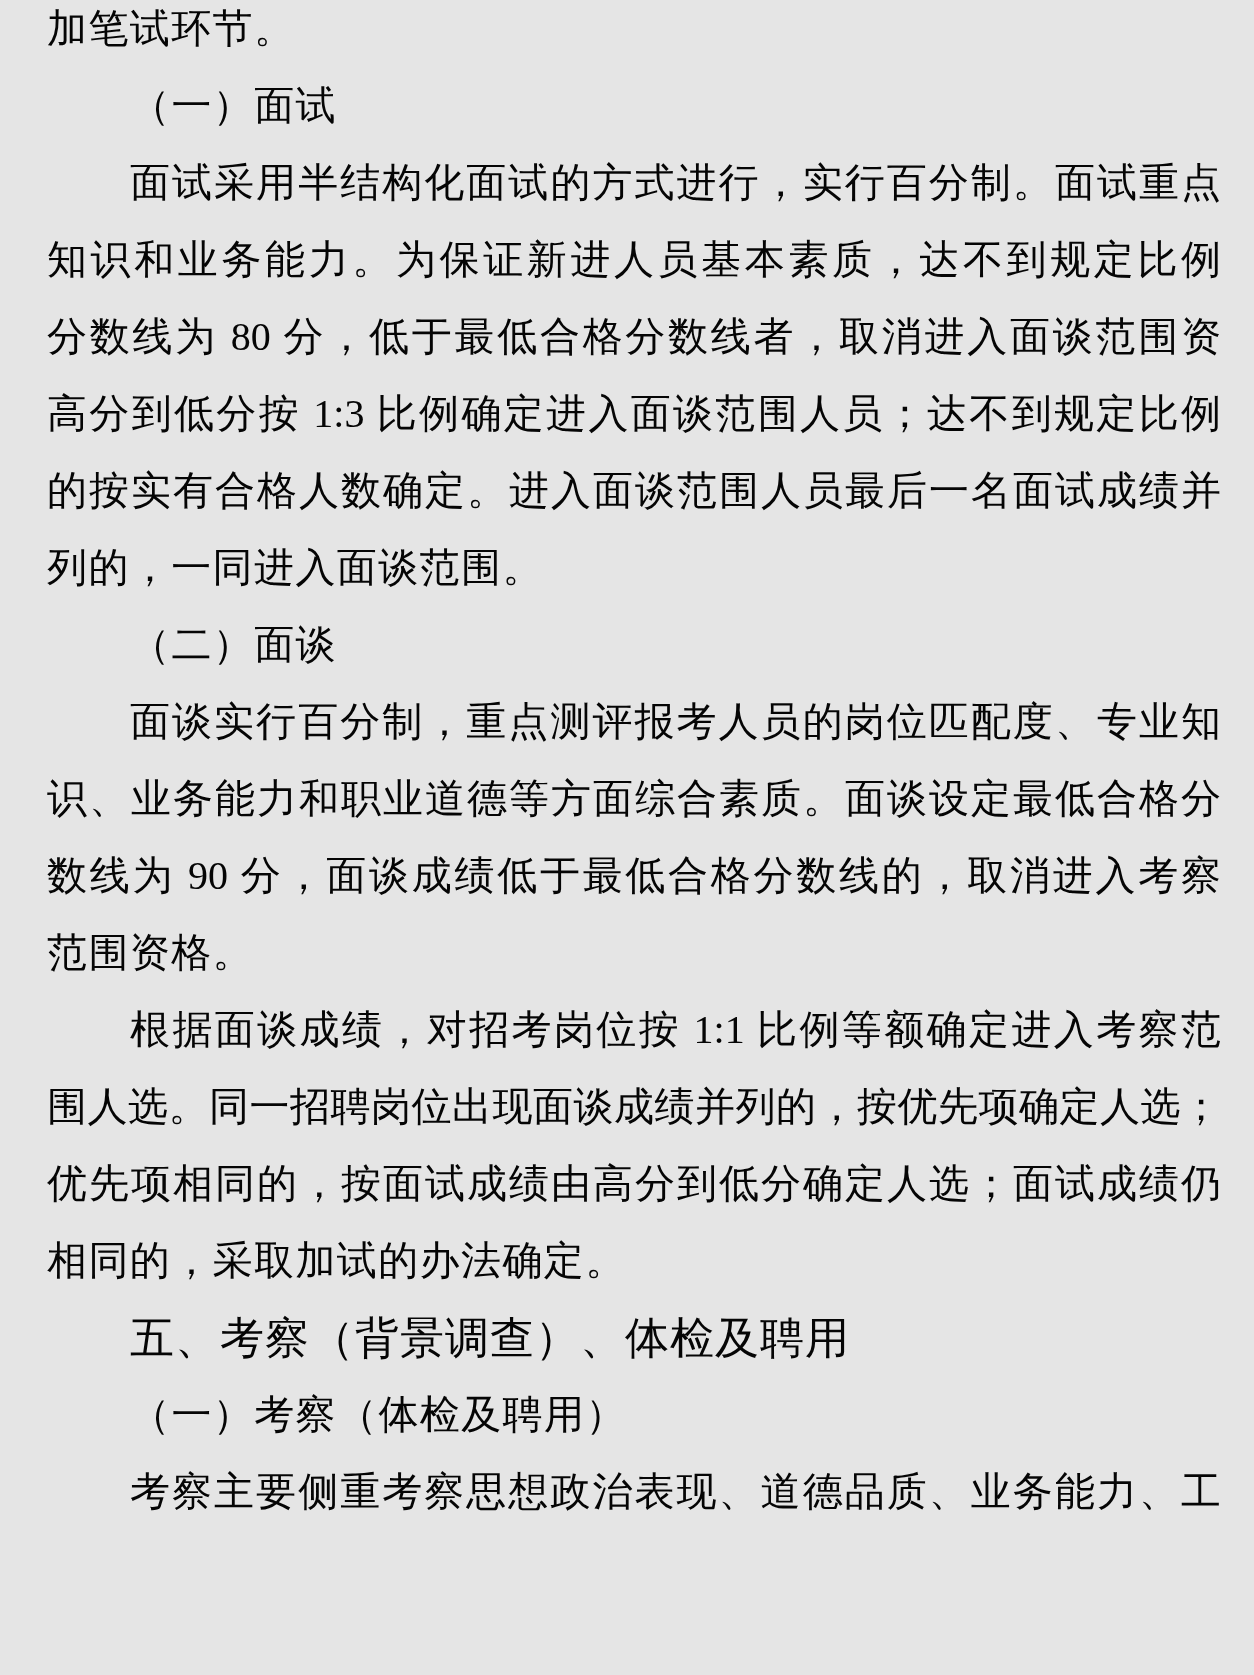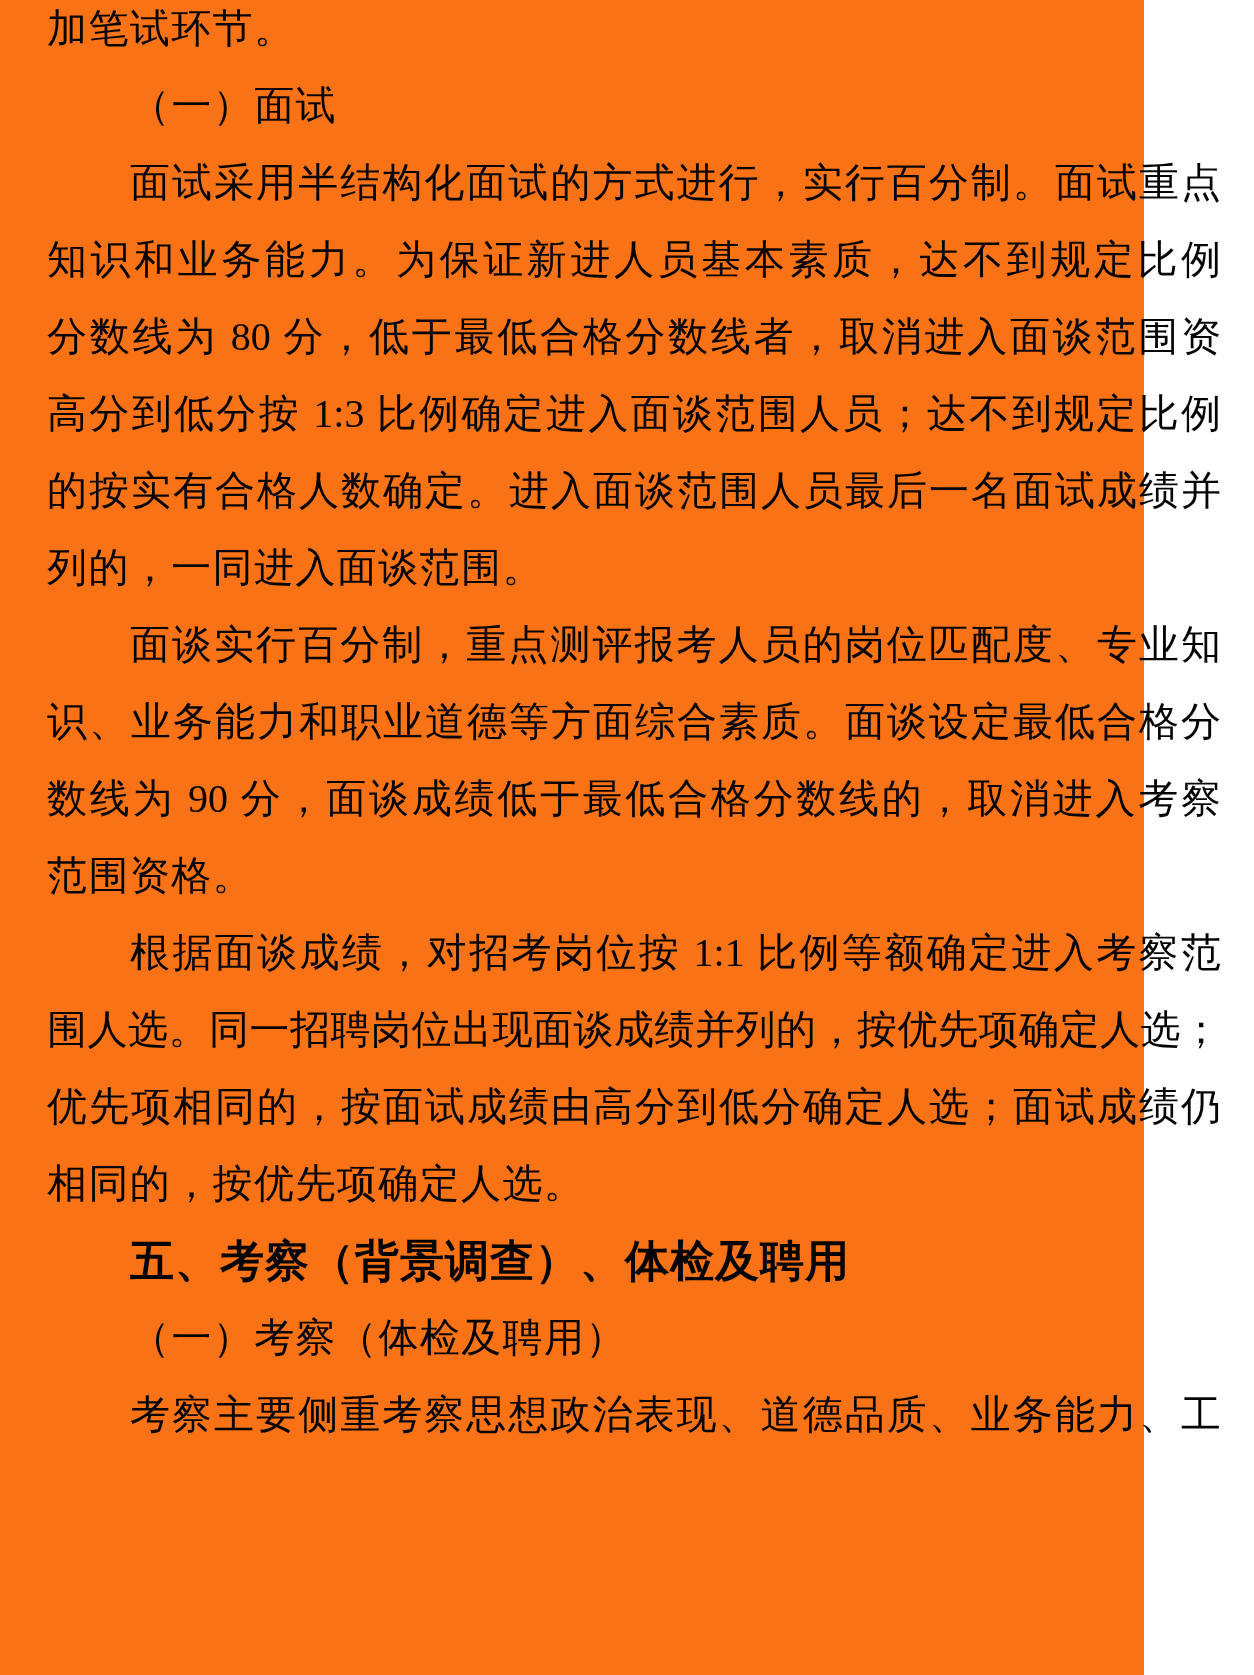--- a/index.html
+++ b/index.html
@@ -5,23 +5,23 @@
   html, body {
     margin: 0;
     padding: 0;
     background: #ffffff;
     width: 1254px;
     height: 1675px;
     overflow: hidden;
   }
   .page {
     position: relative;
-    width: 1144px;
+    width: 1254px;
     height: 1675px;
-    background: #f97316;
+    background: #e5e5e5;
     color: #050505;
     font-family: "Liberation Serif", "DejaVu Serif", serif;
   }
   .textcol {
     position: absolute;
     left: 47px;
     top: -10px;
     width: 1174px;
   }
   .line {
@@ -37,43 +37,44 @@
     letter-spacing: 0;
     text-align: justify;
     text-align-last: justify;
     text-justify: inter-character;
   }
   .line.indent {
     text-indent: 83px;
   }
   .line.h1 {
     font-family: "Liberation Sans", "DejaVu Sans", sans-serif;
-    font-weight: bold;
+    font-weight: normal;
     font-size: 44px;
     letter-spacing: 1px;
   }
 </style>
 </head>
 <body>
 
 <div class="page">
   <div class="textcol">
     <div class="line">加笔试环节。</div>
     <div class="line indent">（一）面试</div>
     <div class="line indent justify">面试采用半结构化面试的方式进行，实行百分制。面试重点</div>
     <div class="line justify">知识和业务能力。为保证新进人员基本素质，达不到规定比例</div>
     <div class="line justify">分数线为 80 分，低于最低合格分数线者，取消进入面谈范围资</div>
     <div class="line justify">高分到低分按 1:3 比例确定进入面谈范围人员；达不到规定比例</div>
     <div class="line justify">的按实有合格人数确定。进入面谈范围人员最后一名面试成绩并</div>
     <div class="line">列的，一同进入面谈范围。</div>
+    <div class="line indent">（二）面谈</div>
     <div class="line indent justify">面谈实行百分制，重点测评报考人员的岗位匹配度、专业知</div>
     <div class="line justify">识、业务能力和职业道德等方面综合素质。面谈设定最低合格分</div>
     <div class="line justify">数线为 90 分，面谈成绩低于最低合格分数线的，取消进入考察</div>
     <div class="line">范围资格。</div>
     <div class="line indent justify">根据面谈成绩，对招考岗位按 1:1 比例等额确定进入考察范</div>
     <div class="line justify">围人选。同一招聘岗位出现面谈成绩并列的，按优先项确定人选；</div>
     <div class="line justify">优先项相同的，按面试成绩由高分到低分确定人选；面试成绩仍</div>
-    <div class="line">相同的，按优先项确定人选。</div>
+    <div class="line">相同的，采取加试的办法确定。</div>
     <div class="line indent h1">五、考察（背景调查）、体检及聘用</div>
     <div class="line indent">（一）考察（体检及聘用）</div>
     <div class="line indent justify">考察主要侧重考察思想政治表现、道德品质、业务能力、工</div>
   </div>
 </div>
 
 </body></html>

